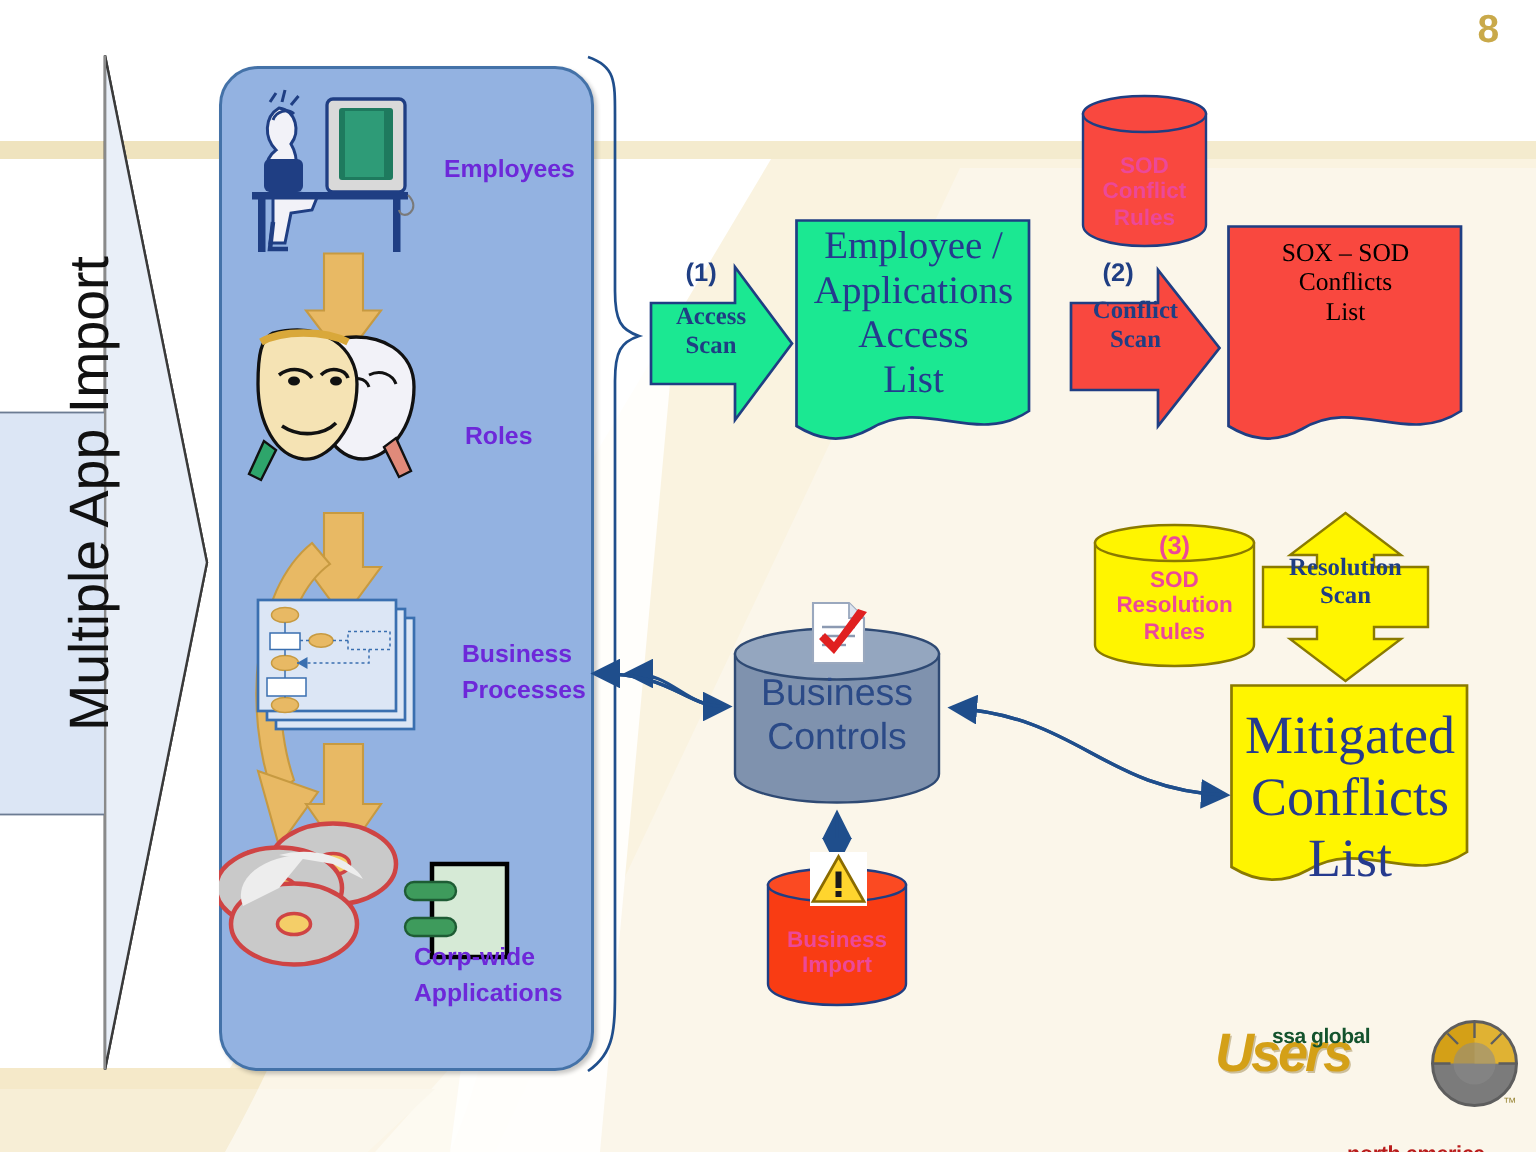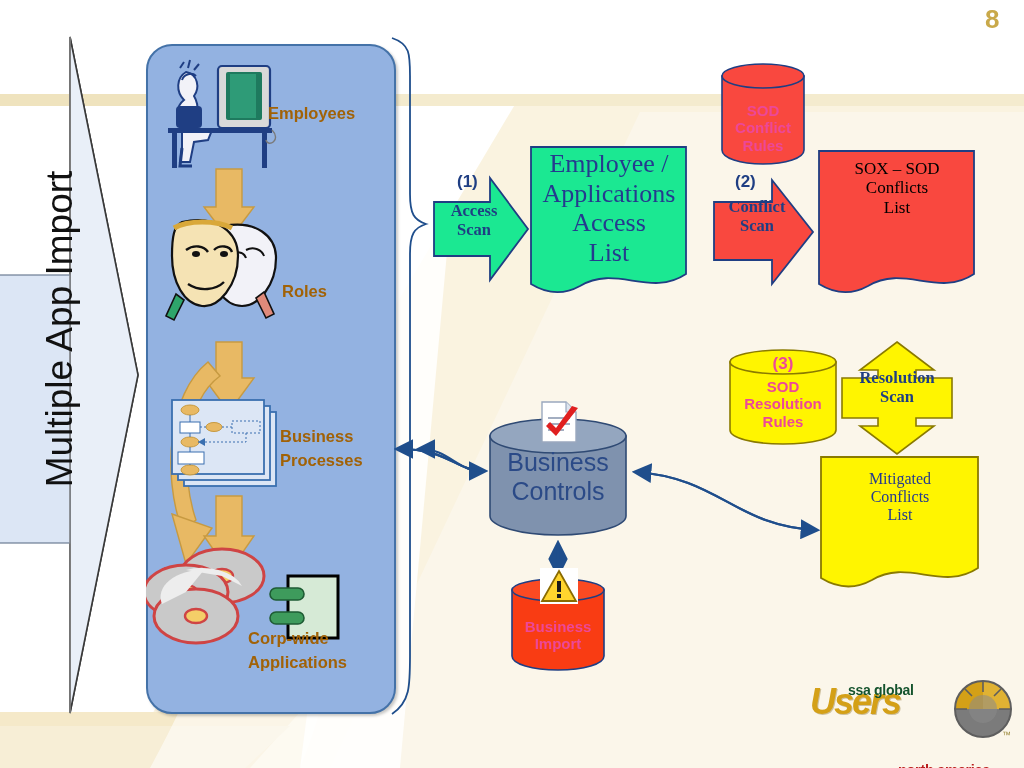--- a/index.html
+++ b/index.html
@@ -58,25 +58,26 @@
     position: absolute;
     left: 146px; top: 44px;
     width: 246px; height: 666px;
     background: #93B2E1;
     border: 2px solid #4472A8;
     border-radius: 26px;
     box-shadow: 2px 2px 3px rgba(0,0,0,0.22);
   }
   .panel-label {
     position: absolute;
-    color: #a16207;
+    color: #6d28d9;
     font-weight: bold;
     font-size: 16.5px;
     line-height: 1.18;
     text-align: left;
+    margin-left: 28px;
   }
 
   
   .blockarrow-label {
     position: absolute;
     z-index: 4;
     text-align: center;
     font-weight: bold;
     color: #1F3E83;
     line-height: 1.14;
@@ -341,21 +342,21 @@
     <polygon points="59,2 96,30 78,30 78,38 114,38 114,78 78,78 78,86 96,86 59,114 22,86 40,86 40,78 4,78 4,38 40,38 40,30 22,30" fill="#FFF500" stroke="#8A7A00" stroke-width="1.6"></polygon>
   </svg>
   <div class="blockarrow-label" style="left:838px; top:369px; width:118px; font-size:16.5px;">
     <div>Resolution</div>
     <div>Scan</div>
   </div>
 
   <svg style="position:absolute;left:820px;top:456px;" width="160" height="136" viewBox="0 0 160 136">
     <path d="M1,1 L158,1 L158,112 C122,136 88,102 52,124 C32,135 14,130 1,122 Z" fill="#FFF500" stroke="#8A7A00" stroke-width="1.8"></path>
   </svg>
-  <div class="blockarrow-label" style="left:818px; top:470px; width:164px; font-size:16px; font-weight:normal; color:#253A8E;text-align:center;">
+  <div class="blockarrow-label" style="left:818px; top:470px; width:164px; font-size:36px; font-weight:normal; color:#253A8E;text-align:center;">
     <div>Mitigated</div>
     <div>Conflicts</div>
     <div>List</div>
   </div>
 
   <div class="cyl" style="left:488px; top:416px; width:140px; height:122px;">
     <svg width="140" height="122" viewBox="0 0 140 122">
       <path d="M2,20 L2,100 C2,110 32,119 70,119 C108,119 138,110 138,100 L138,20 Z" fill="#7F92AE" stroke="#2F4A74" stroke-width="1.6"></path>
       <ellipse cx="70" cy="20" rx="68" ry="17" fill="#94A6BF" stroke="#2F4A74" stroke-width="1.6"></ellipse>
     </svg>

